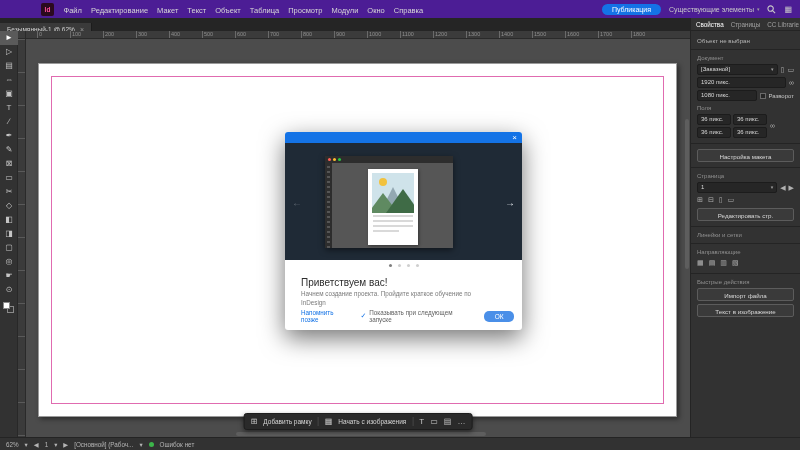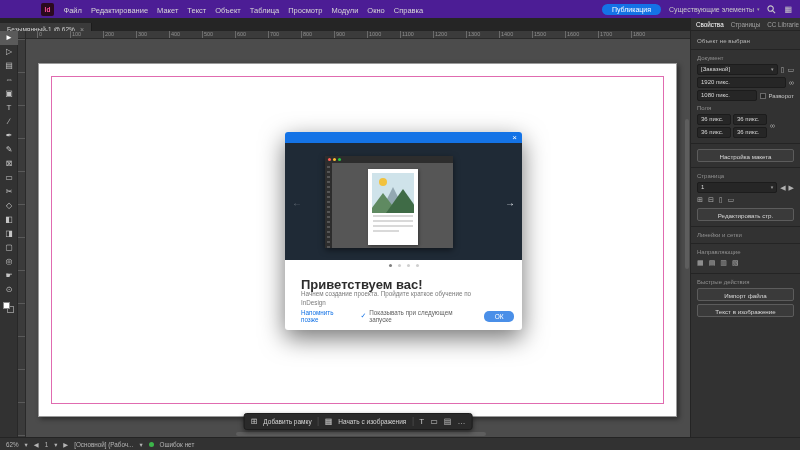--- a/index.html
+++ b/index.html
@@ -115,21 +115,21 @@
   .mtn-dark { position:absolute; bottom:0; right:-6px; width:0; height:0;
     border-left:17px solid transparent; border-right:17px solid transparent; border-bottom:24px solid #3f6b46; }
   .mini-line { height:2px; background:#d9d9d9; margin:3px 5px 0; }
   .mini-line.short { width:26px; }
   .navarrow { position:absolute; top:50%; transform:translateY(-50%); color:#e8edf2; font-size:10px; }
   #nav-next { right:7px; }
   #nav-prev { left:7px; opacity:.3; }
   #dots { position:absolute; left:0; right:0; top:121px; text-align:center; }
   .dot { display:inline-block; width:3px; height:3px; border-radius:50%; background:#cfcfcf; margin:0 3px; }
   .dot.active { background:#7f7f7f; }
-  #dlg-head { position:absolute; left:16px; top:145px; font-size:13px; font-weight:bold; color:#2d2d2d; }
+  #dlg-head { position:absolute; left:16px; top:145px; font-size:10px; font-weight:normal; color:#2d2d2d; }
   #dlg-body { position:absolute; left:16px; top:158px; width:195px; font-size:6.3px; color:#7a7a7a; line-height:8.5px; }
   #dlg-footer { position:absolute; left:16px; right:8px; bottom:7px; display:flex; align-items:center; gap:8px; }
   #remind { font-size:6.3px; color:#1473e6; }
   .dchk { display:flex; align-items:center; gap:3px; }
   .dchk .check { color:#1473e6; font-size:7px; }
   .dchk .lbl { font-size:6.3px; color:#5f5f5f; }
   #ok-btn { margin-left:auto; width:30px; height:11px; background:#4a8fe8; border:none; border-radius:5px;
     color:#fff; font-size:6.5px; line-height:11px; text-align:center; }
 </style>
 </head>

